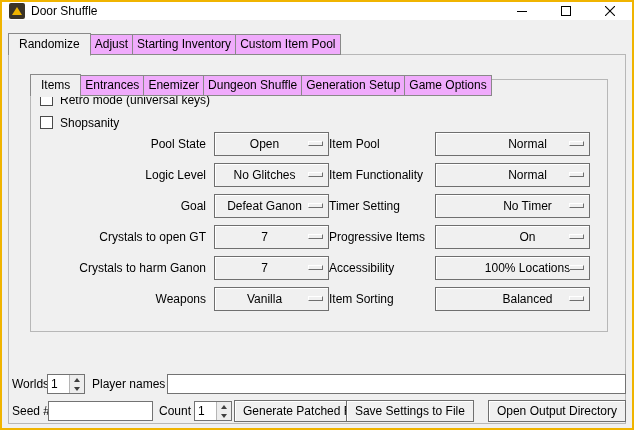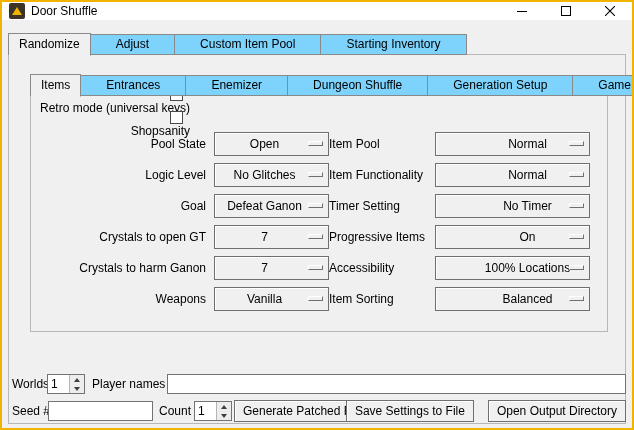--- a/index.html
+++ b/index.html
@@ -16,36 +16,36 @@
               background:#3b3428; border-radius:2px; flex:none; }
   .app-icon:before { content:""; position:absolute; left:3px; top:4px; width:0; height:0;
               border-left:5px solid transparent; border-right:5px solid transparent;
               border-bottom:8px solid var(--accent,#f0b400); }
   .title { margin-left:6px; }
   .win-controls { margin-left:auto; display:flex; height:100%; }
   .win-btn { width:44px; height:100%; display:flex; align-items:center; justify-content:center; }
 
   
   .tabbar { position:absolute; display:flex; align-items:flex-end; z-index:5; }
-  .tabbar .tab { border:1px solid #898989; background:#7dd3fc; padding:2px 25px 3px;
+  .tabbar .tab { border:1px solid #898989; background:#f0abfc; padding:2px 4px 3px;
                  margin-right:-1px; white-space:nowrap; }
   .tabbar .tab.selected { background:#f0f0f0; padding:3px 10px 4px; position:relative; z-index:6;
                  border-bottom:1px solid #f0f0f0; margin-bottom:-1px;margin-top:37px; }
   .tabs-primary { top:31px; left:6px; height:22px; }
   .tabs-secondary { top:57px; left:28px; height:37px; }
 
   
   .frame-outer { position:absolute; top:52px; left:6px; right:6px; bottom:4px;
                  border:1px solid #b7b7b7; background:#f0f0f0; }
   .frame-inner { position:absolute; top:77px; left:28px; width:578px; height:253px;
                  border:1px solid #b7b7b7; }
 
   
   .checks { position:absolute; top:86px; left:38px; }
-  .check-row { display:flex; align-items:flex-end; height:23px;flex-direction:column; }
+  .check-row { display:flex; align-items:center; height:23px; }
   .checkbox { width:13px; height:13px; background:#fff; border:1px solid #4a4a4a; margin-right:7px; flex:none; }
 
   
   .grid { position:absolute; top:126px; left:38px; }
   .opt-row { display:flex; align-items:center; height:31px; }
   .lbl { white-space:nowrap; }
   .lbl.l { width:174px; text-align:right; padding-right:8px; }
   .lbl.r { width:106px; text-align:left; }
   .optbtn { position:relative; height:24px; background:#f0f0f0; border:1px solid #6f6f6f;
             box-shadow:inset 1px 1px 0 #ffffff; display:flex; align-items:center; justify-content:center; }
@@ -97,22 +97,22 @@
             <line x1="10" y1="0" x2="0" y2="10" stroke="#000" stroke-width="1.1"></line>
           </svg>
       </div>
     </div>
   </div>
 
   <div class="frame-outer"></div>
   <div class="tabbar tabs-primary">
     <div class="tab selected">Randomize</div>
     <div class="tab">Adjust</div>
+    <div class="tab">Starting Inventory</div>
     <div class="tab">Custom Item Pool</div>
-    <div class="tab">Starting Inventory</div>
   </div>
 
   <div class="frame-inner"></div>
   <div class="tabbar tabs-secondary">
     <div class="tab selected">Items</div>
     <div class="tab">Entrances</div>
     <div class="tab">Enemizer</div>
     <div class="tab">Dungeon Shuffle</div>
     <div class="tab">Generation Setup</div>
     <div class="tab">Game Options</div>

